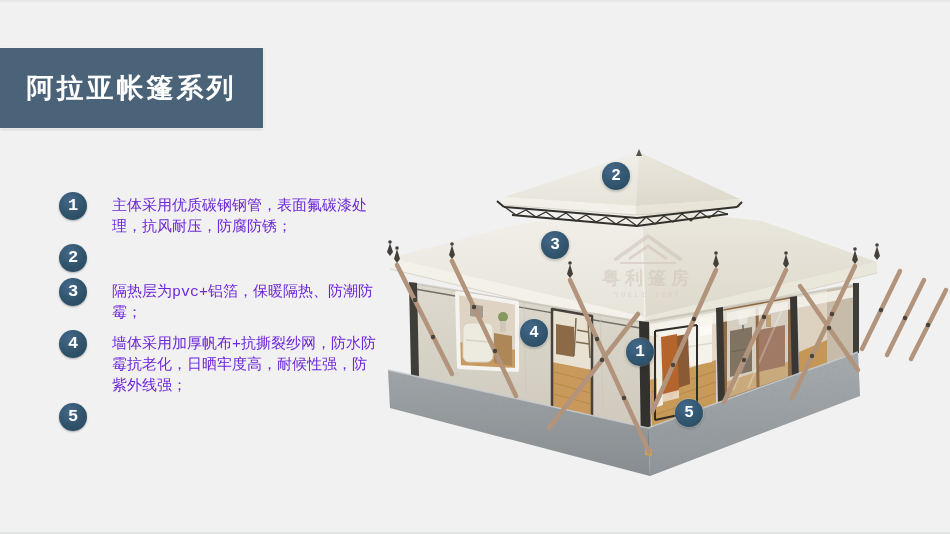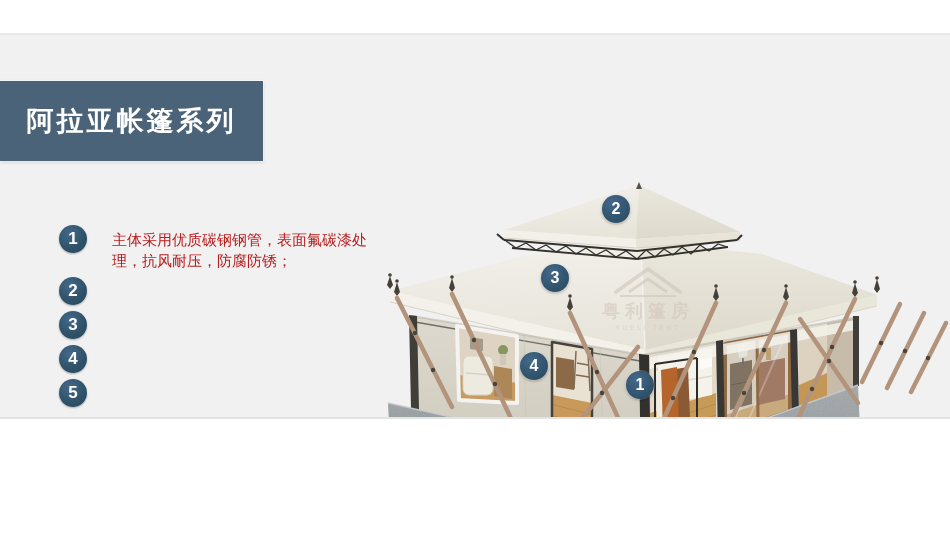--- a/index.html
+++ b/index.html
@@ -1,18 +1,18 @@
 <!DOCTYPE html>
 <html><head>
 <meta charset="utf-8">
 <style>
   html,body{margin:0;padding:0;}
   .slide{
-    position:relative;width:950px;height:386px;background:#f1f1f2;
-    overflow:hidden;font-family:Liberation Sans, sans-serif;margin-top:33px;
+    position:relative;width:950px;height:534px;background:#f1f1f2;
+    overflow:hidden;font-family:Liberation Mono, monospace;
   }
   .edge-line{position:absolute;left:0;width:100%;height:2px;background:#e7e8e8;}
   .edge-line.top{top:0;}
   .edge-line.bottom{bottom:0;background:#e2e3e3;}
 
   .title-banner{
     position:absolute;left:0;top:48px;width:263px;height:80px;
     background:#4b6378;outline:1px solid rgba(255,255,255,.45);
     display:flex;align-items:center;justify-content:center;
     box-shadow:0 1px 3px rgba(0,0,0,.18);
@@ -23,21 +23,21 @@
 
   .features{position:absolute;left:59px;top:196px;width:345px;}
   .feature{display:flex;align-items:flex-start;margin-bottom:10px;}
   .num-badge{
     flex:0 0 28px;width:28px;height:28px;border-radius:50%;
     background:radial-gradient(circle at 38% 30%, #44688a 0%, #2f5268 58%, #27485d 100%);
     color:#fff;font-size:17px;font-weight:bold;line-height:28px;text-align:center;
     margin-right:25px;margin-top:-4px;box-shadow:0 1px 2px rgba(0,0,0,.28);
   }
   .ftext{
-    font-size:15px;line-height:21px;color:#b91c1c;white-space:pre-line;
+    font-size:15px;line-height:21px;color:#6d28d9;white-space:pre-line;
   }
 
   .tent{position:absolute;left:380px;top:140px;width:570px;height:380px;}
   .tent svg{position:absolute;left:0;top:0;}
 
   .callout{
     position:absolute;width:28px;height:28px;border-radius:50%;
     background:radial-gradient(circle at 38% 30%, #44688a 0%, #31556d 58%, #28495e 100%);
     color:#fff;font-size:16px;font-weight:bold;line-height:28px;text-align:center;
     box-shadow:0 0 0 1px rgba(255,255,255,.22), 0 1px 3px rgba(0,0,0,.35);
@@ -57,23 +57,28 @@
     <div class="feature">
       <div class="num-badge">1</div>
       <div class="ftext">主体采用优质碳钢钢管，表面氟碳漆处
 理，抗风耐压，防腐防锈；</div>
     </div>
     <div class="feature">
       <div class="num-badge">2</div>
     </div>
     <div class="feature">
       <div class="num-badge">3</div>
+      <div class="ftext">隔热层为pvc+铝箔，保暖隔热、防潮防
+霉；</div>
     </div>
     <div class="feature">
       <div class="num-badge">4</div>
+      <div class="ftext">墙体采用加厚帆布+抗撕裂纱网，防水防
+霉抗老化，日晒牢度高，耐候性强，防
+紫外线强；</div>
     </div>
     <div class="feature">
       <div class="num-badge">5</div>
     </div>
   </div>
 
   <div class="tent">
     <svg viewBox="380 140 570 380" width="570" height="380">
       <defs>
         <linearGradient id="gRoofL" x1="0" y1="0" x2="0.1" y2="1">

